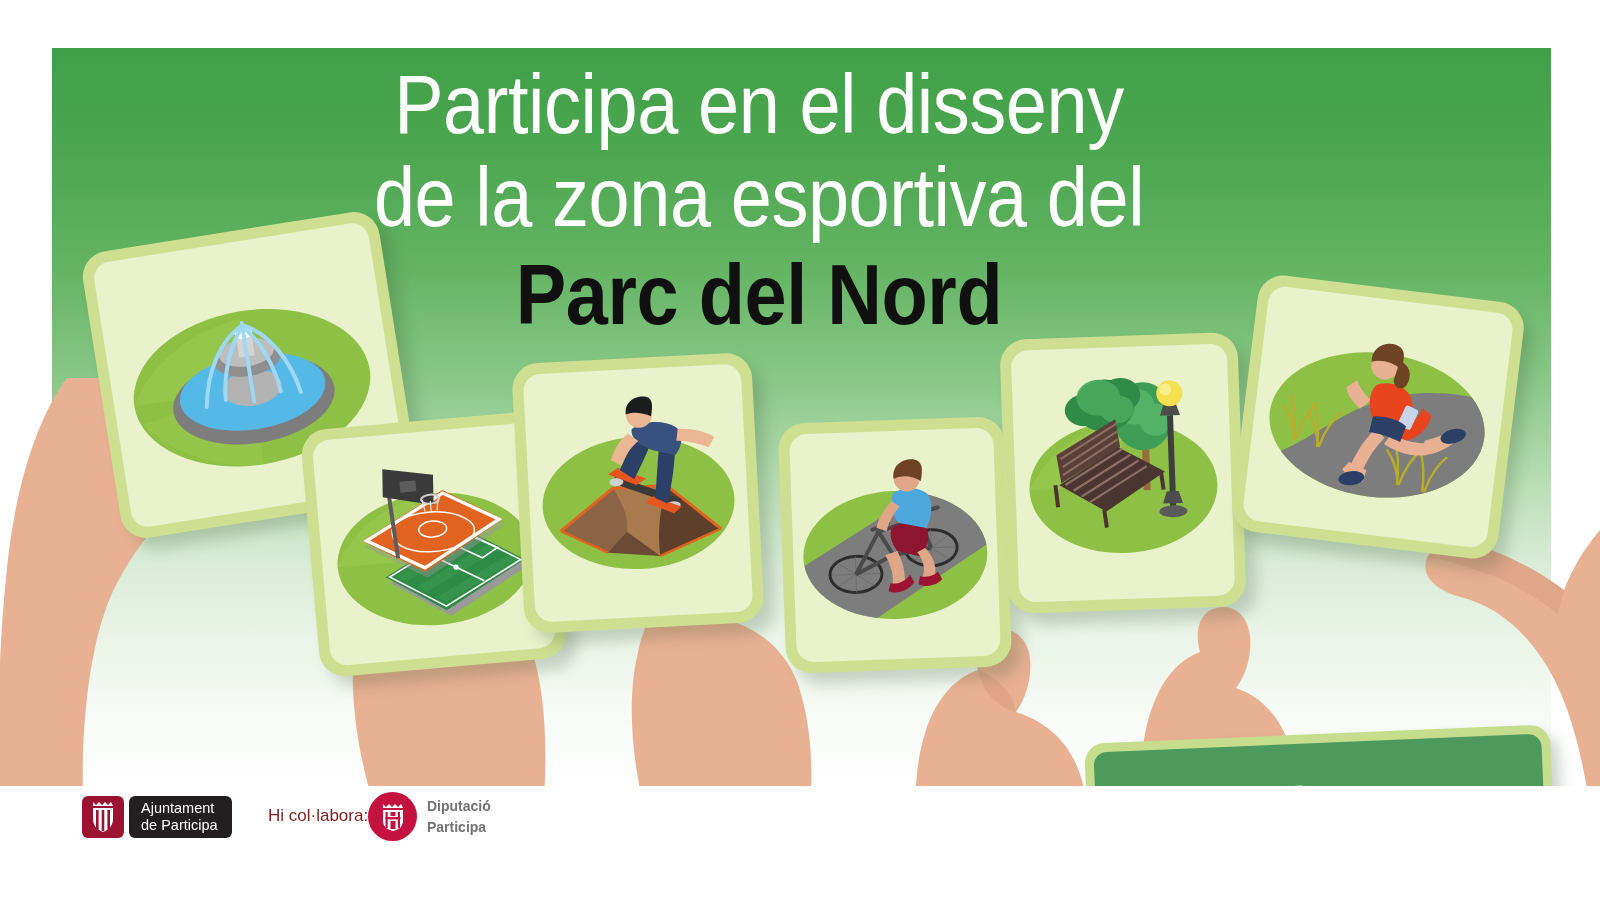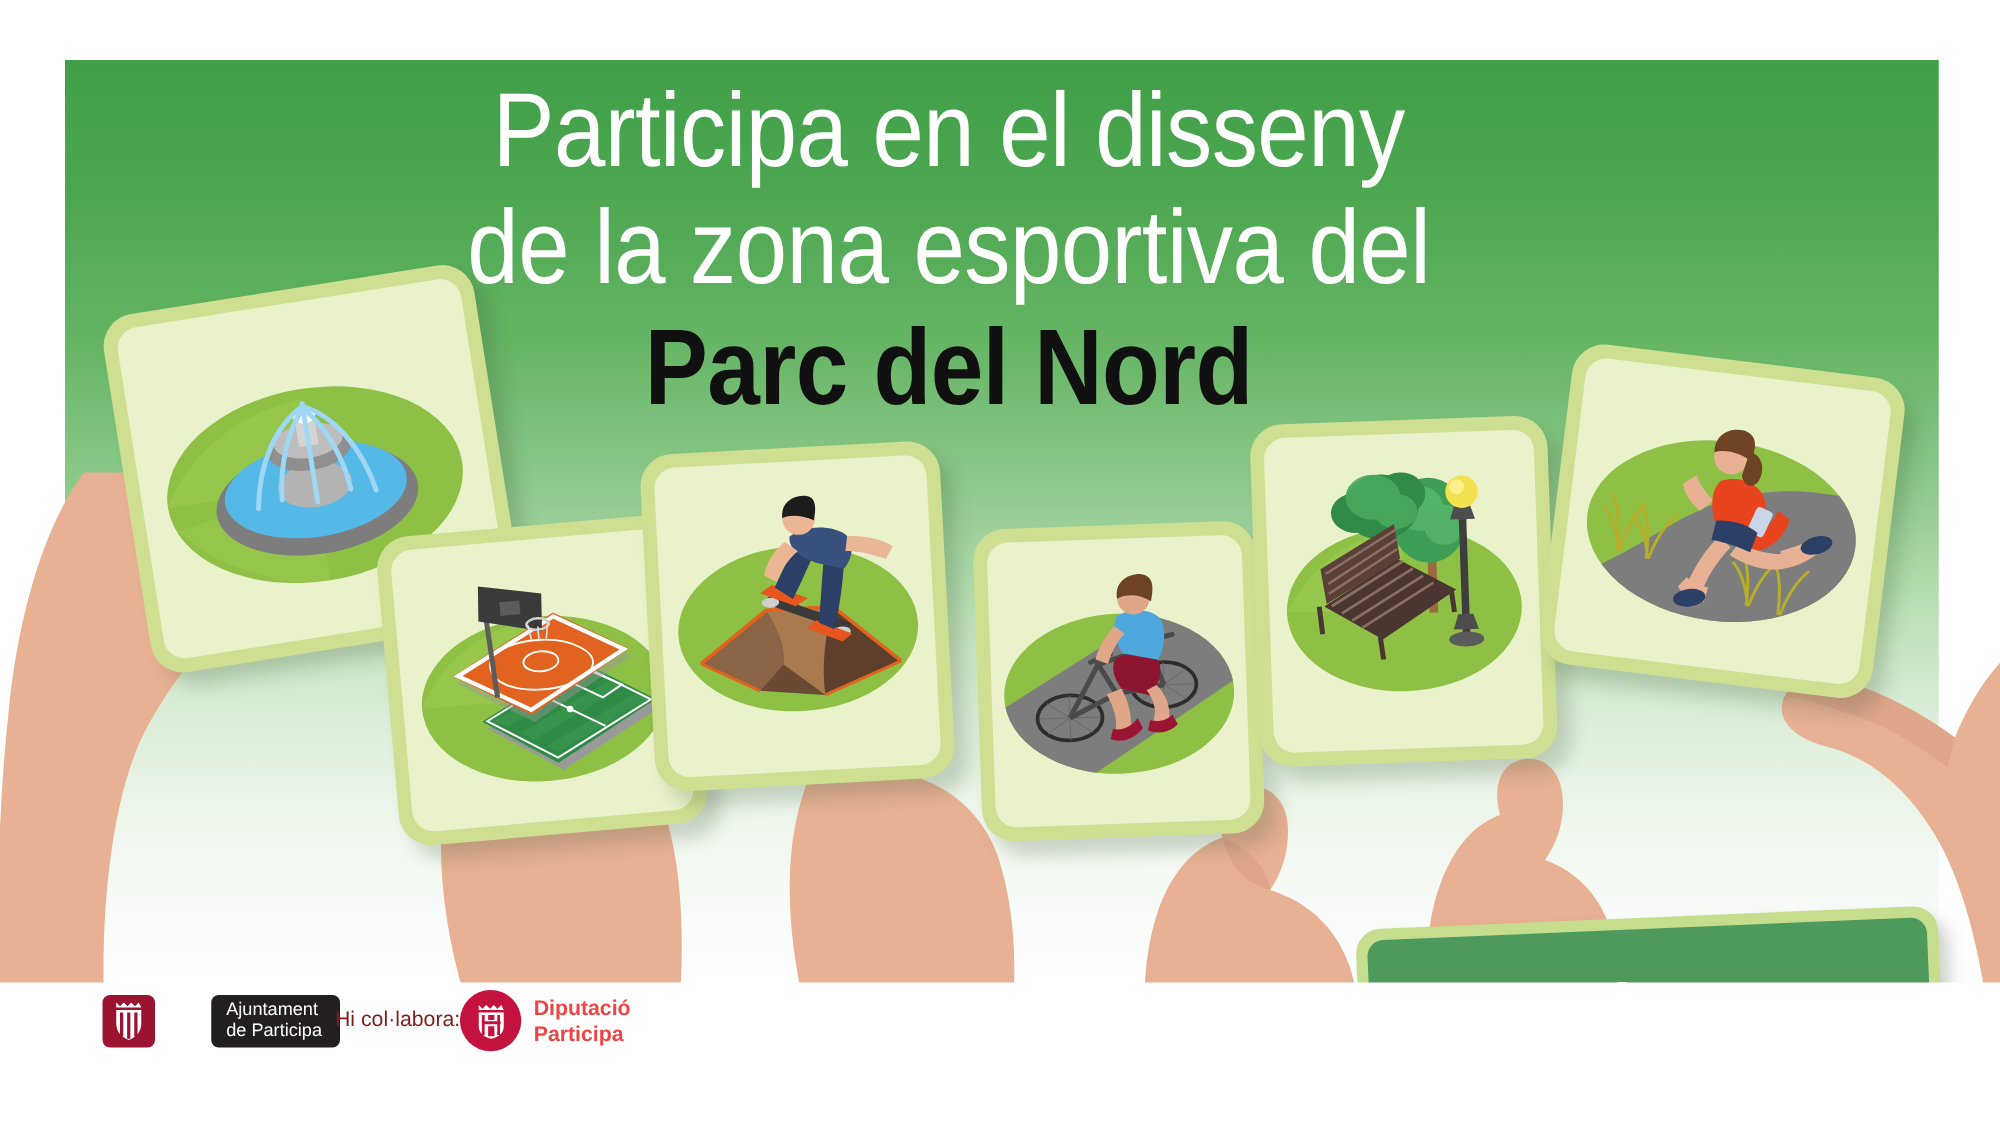--- a/index.html
+++ b/index.html
@@ -111,21 +111,21 @@
 
   
   #footer {
     position: absolute;
     left: 0; top: 786px;
     width: 1600px; height: 114px;
     background: #ffffff;
   }
   #logo-sabadell {
     position: absolute; left: 82px; top: 10px;
-    display: flex; align-items: stretch; height: 42px; gap: 40px;
+    display: flex; align-items: stretch; height: 42px;
   }
   #sab-shield {
     width: 42px; height: 42px;
     background: #9c1231;
     border-radius: 6px;
     display: flex; align-items: center; justify-content: center;
   }
   #sab-name {
     margin-left: 5px;
     background: #231f20;
@@ -149,23 +149,23 @@
     display: flex; align-items: center;
   }
   #diba-circle {
     width: 49px; height: 49px; border-radius: 50%;
     background: #c4123f;
     display: flex; align-items: center; justify-content: center;
   }
   #diba-name { margin-left: 10px; }
   #diba-name span {
     display: block;
-    color: #ef4444;
+    color: #737373;
     font-weight: bold;
-    font-size: 17px;
+    font-size: 14px;
     line-height: 21px;
     white-space: nowrap;
   }
 </style>
 </head>
 <body>
 
 <div id="stage">
 
   <div id="banner">

